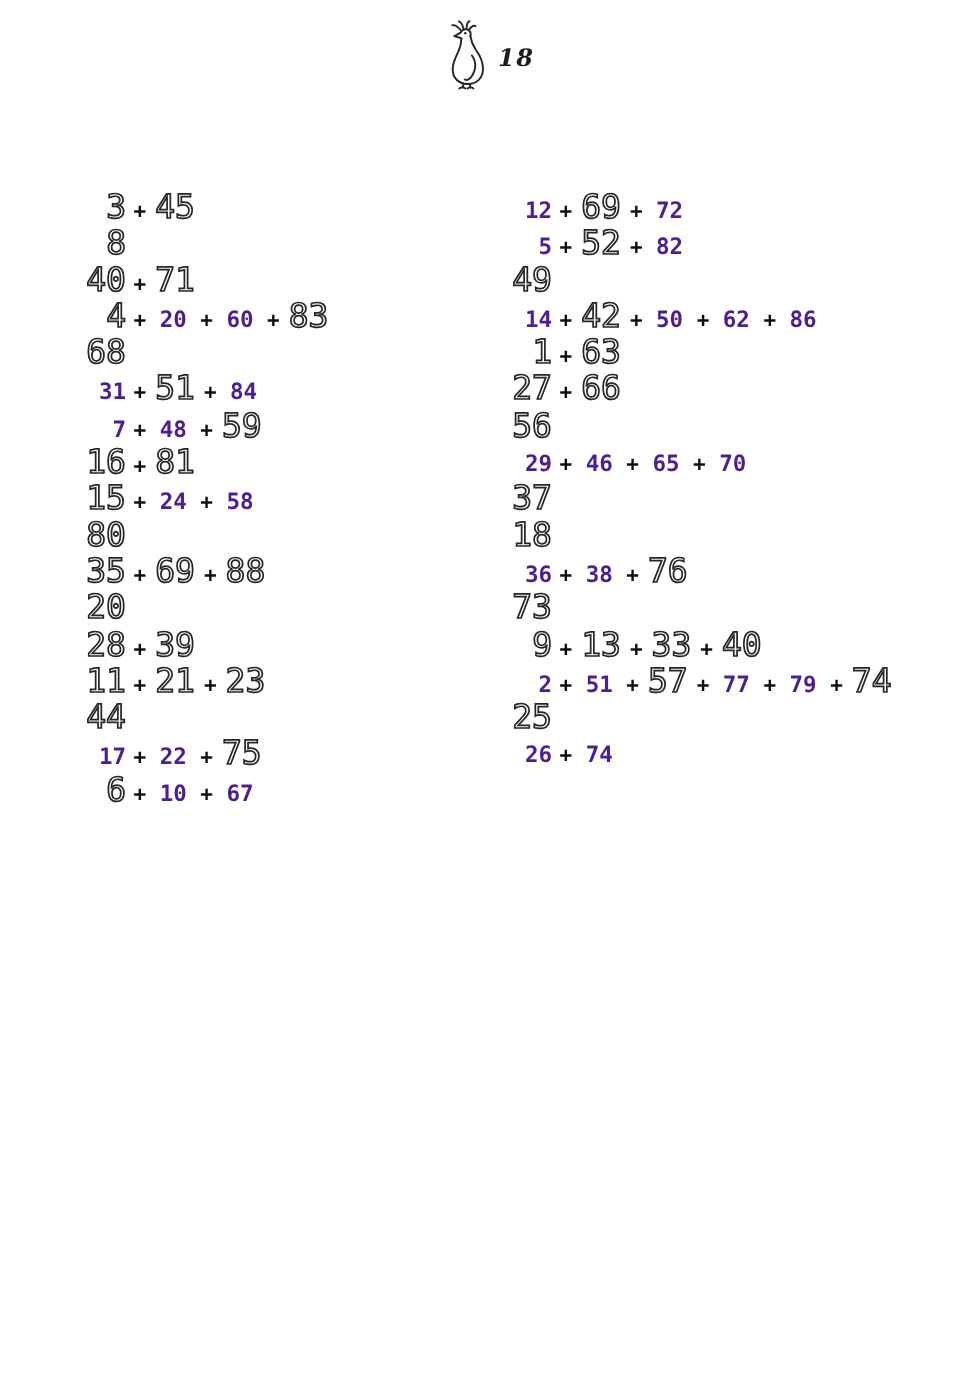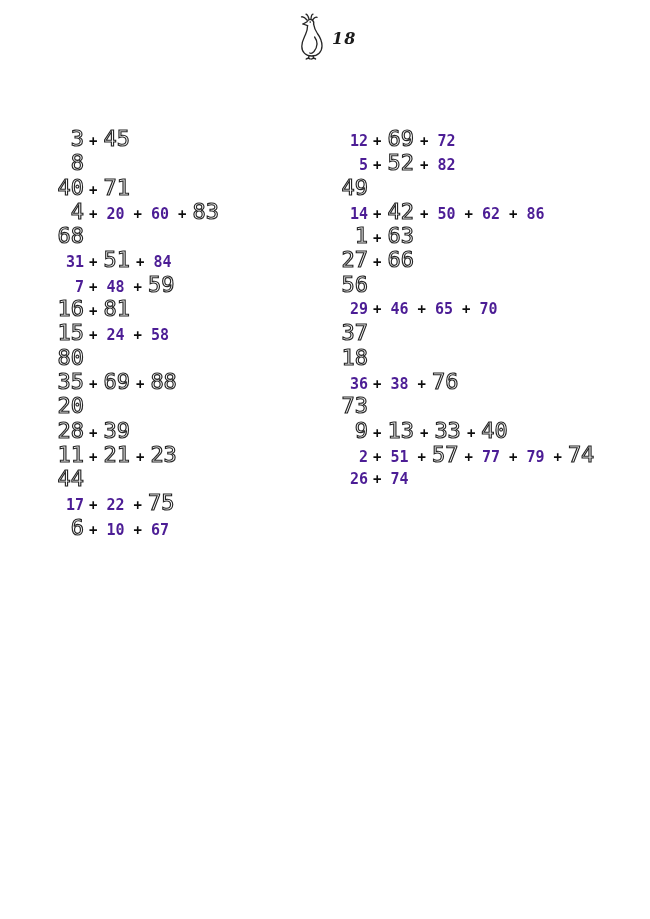--- a/index.html
+++ b/index.html
@@ -106,16 +106,17 @@
       <div class="line"><span class="first o">1</span><span class="plus">+</span><span class="o">63</span></div>
       <div class="line"><span class="first o">27</span><span class="plus">+</span><span class="o">66</span></div>
       <div class="line"><span class="first o">56</span></div>
       <div class="line"><span class="first b">29</span><span class="plus">+</span><span class="b">46</span><span class="plus">+</span><span class="b">65</span><span class="plus">+</span><span class="b">70</span></div>
       <div class="line"><span class="first o">37</span></div>
       <div class="line"><span class="first o">18</span></div>
       <div class="line"><span class="first b">36</span><span class="plus">+</span><span class="b">38</span><span class="plus">+</span><span class="o">76</span></div>
       <div class="line"><span class="first o">73</span></div>
       <div class="line"><span class="first o">9</span><span class="plus">+</span><span class="o">13</span><span class="plus">+</span><span class="o">33</span><span class="plus">+</span><span class="o">40</span></div>
       <div class="line"><span class="first b">2</span><span class="plus">+</span><span class="b">51</span><span class="plus">+</span><span class="o">57</span><span class="plus">+</span><span class="b">77</span><span class="plus">+</span><span class="b">79</span><span class="plus">+</span><span class="o">74</span></div>
+      <div class="line"><span class="first o">25</span></div>
       <div class="line"><span class="first b">26</span><span class="plus">+</span><span class="b">74</span></div>
     </div>
 
 </div>
 
 </body></html>

